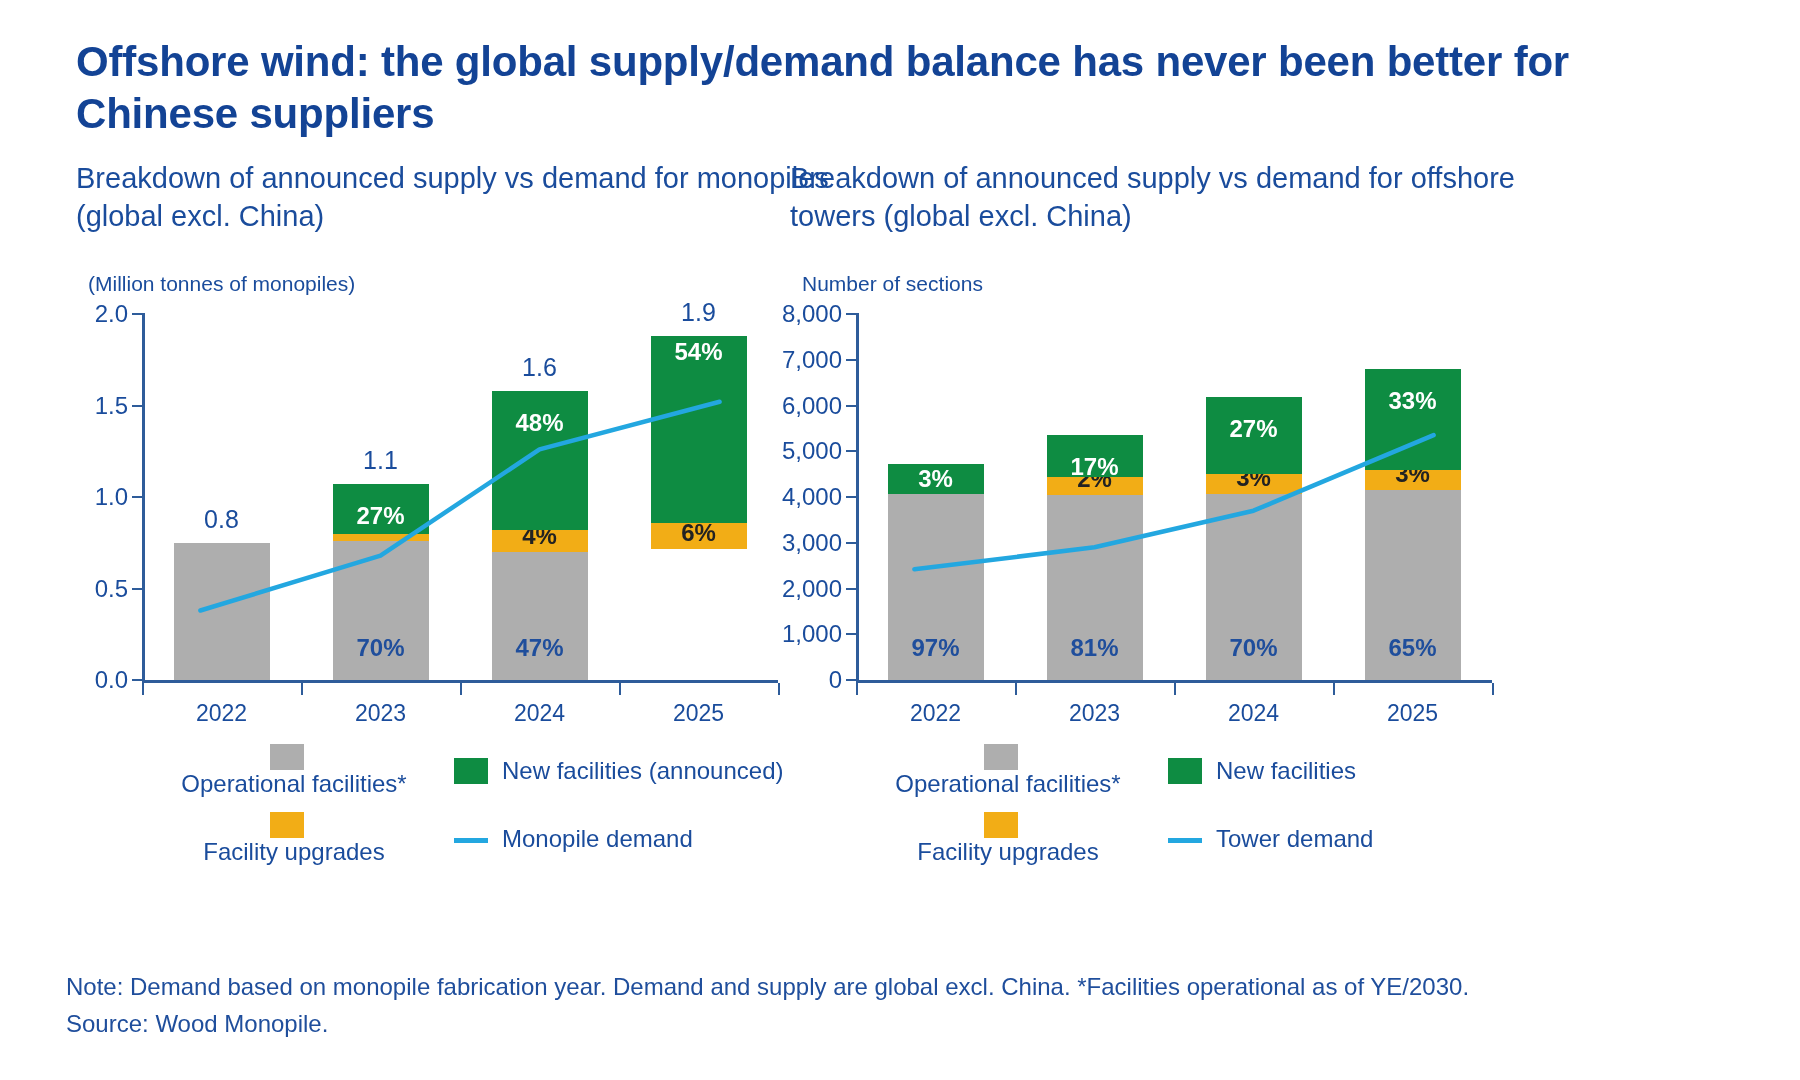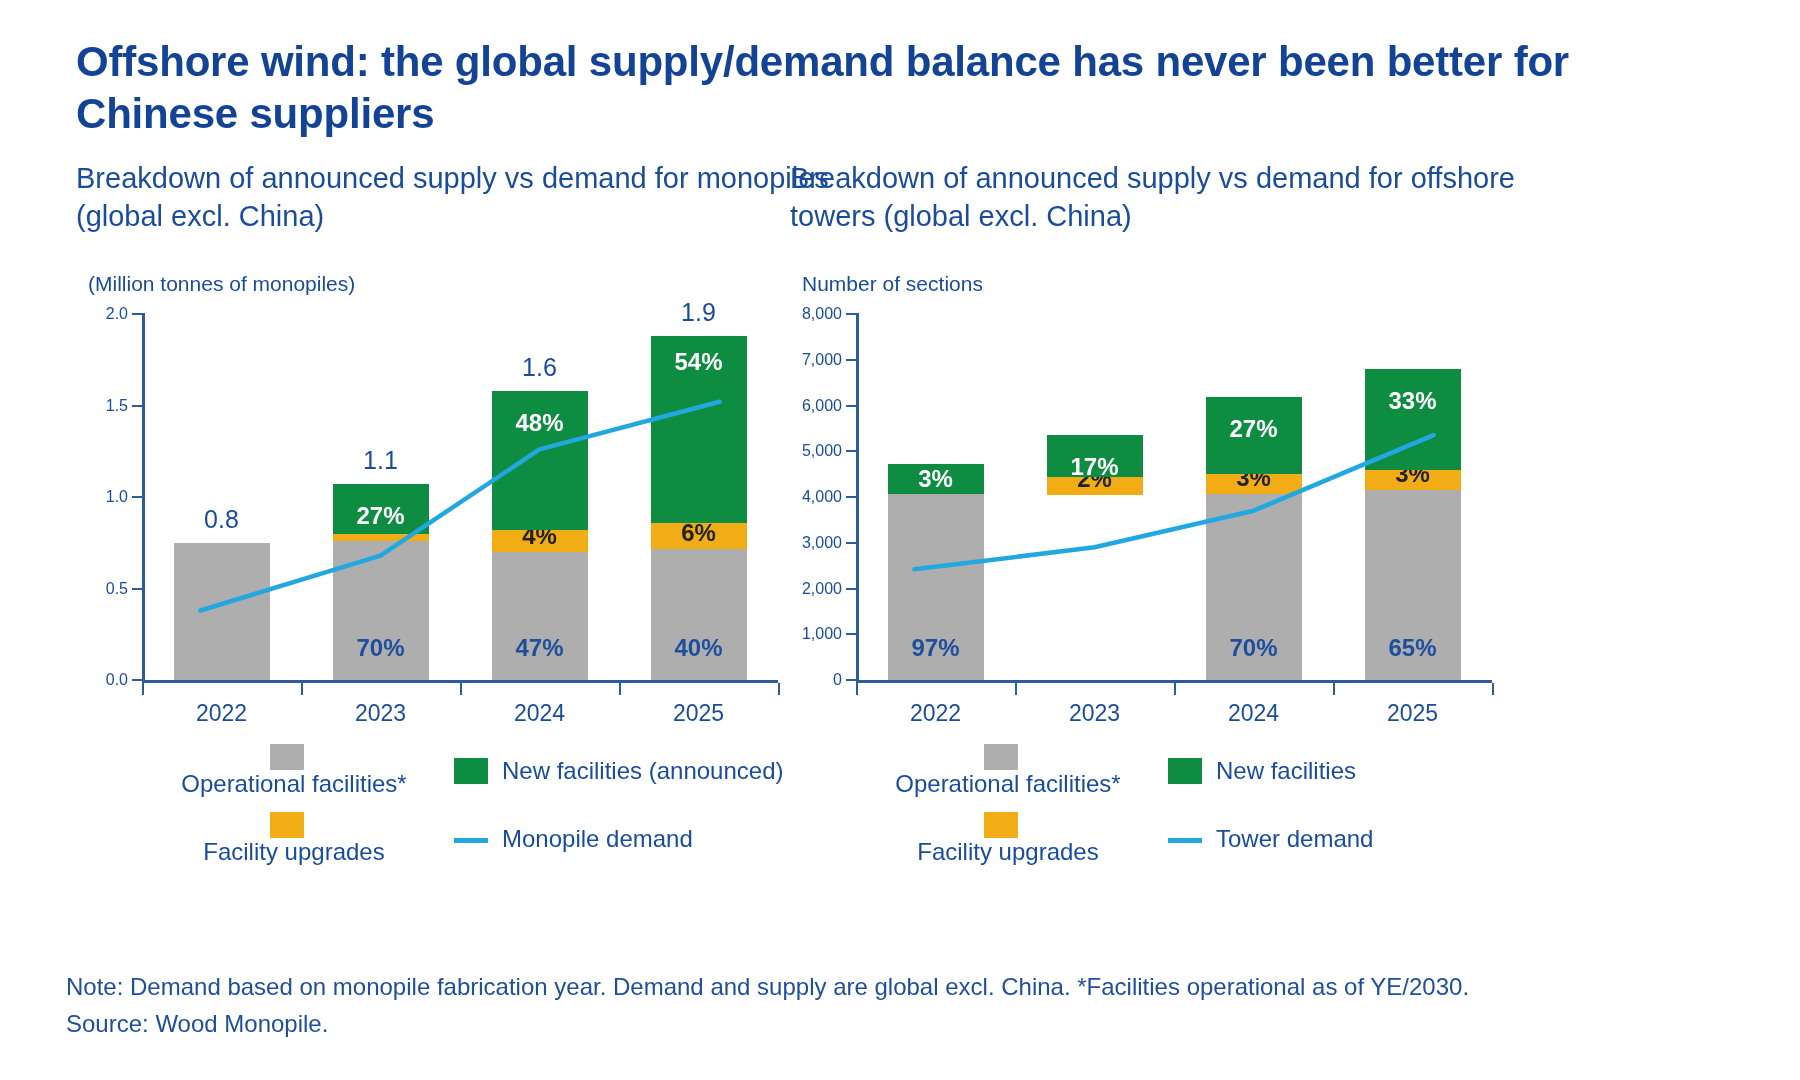--- a/index.html
+++ b/index.html
@@ -43,21 +43,21 @@
   .axis-h{
     position:absolute;left:66px;top:372px;width:636px;height:3px;
     background:#2E5C9A;
   }
   .ytick{
     position:absolute;left:56px;width:13px;height:2px;background:#2E5C9A;
   }
   .ylabel{
     position:absolute;right:calc(100% - 52px);
     transform:translateY(-50%);
-    font-size:16px;color:#1A4C9C;text-align:center;white-space:nowrap;
+    font-size:24px;color:#1A4C9C;text-align:center;white-space:nowrap;
   }
   .xtick{position:absolute;top:375px;width:2px;height:12px;background:#2E5C9A;}
   .xlabel{
     position:absolute;top:392px;transform:translateX(-50%);
     font-size:23px;color:#1A4C9C;white-space:nowrap;
   }
 
   .bar-group{position:absolute;bottom:0;}
   .seg{position:absolute;left:0;width:100%;}
   .seg.gray{background:#AEAEAE;}
@@ -142,27 +142,24 @@
           <div class="seg gray" style="bottom: 0px; height: 137.25px;">
             <div class="seg-label on-gray" style="bottom: 18px;">47%</div>
           </div>
           <div class="seg amber" style="bottom: 137.25px; height: 12.81px;"></div>
           <div class="seg-label on-amber" style="position: absolute; bottom: 127.655px; background: rgb(242, 173, 22); padding: 1px 0px; line-height: 30px; height: 30px;">4%</div>
           <div class="seg green" style="bottom: 150.06px; height: 139.08px;"></div>
           <div class="seg-label on-green" style="position: absolute; bottom: 243.14px;">48%</div>
           <div class="total-label" style="top: -38px;">1.6</div>
         </div>
         <div class="bar-group" style="left: 574.5px; width: 96px; bottom: 0px; top: 27.96px; height: 344.04px;">
-          <div class="seg gray" style="bottom: 0px; height: 137.25px;">
-            <div class="seg-label on-gray" style="bottom: 18px;">40%</div>
-          </div>
           <div class="seg amber" style="bottom: 137.25px; height: 20.13px;"></div>
           <div class="seg-label on-amber" style="position: absolute; bottom: 131.315px; background: rgb(242, 173, 22); padding: 1px 0px; line-height: 30px; height: 30px;">6%</div>
           <div class="seg green" style="bottom: 157.38px; height: 186.66px;"></div>
-          <div class="seg-label on-green" style="position: absolute; bottom: 304px;">54%</div>
+          <div class="seg-label on-green" style="position: absolute; bottom: 314px;">54%</div>
           <div class="total-label" style="top: -38px;">1.9</div>
         </div>
         <svg class="demand-line" viewBox="0 0 700 420">
           <polyline points="124.4,302.5 304.5,247.6 463.5,141.4 643.6,93.8" fill="none" stroke="#23A7E0" stroke-width="4.5" stroke-linejoin="round" stroke-linecap="round"></polyline>
         </svg>
       </div>
 
     <div class="legend">
       <div class="legend-row">
         <div class="legend-item col1">
@@ -221,20 +218,23 @@
         <div class="xlabel" style="left: 463.5px;">2024</div>
         <div class="xlabel" style="left: 622.5px;">2025</div>
         <div class="bar-group" style="left: 97.5px; width: 96px; bottom: 0px; top: 166.125px; height: 205.875px;">
           <div class="seg gray" style="bottom: 0px; height: 199.012px;">
             <div class="seg-label on-gray" style="bottom: 18px;">97%</div>
           </div>
           <div class="seg green" style="bottom: 199.012px; height: 6.8625px;"></div>
           <div class="seg-label on-green" style="position: absolute; bottom: 186.444px; background: rgb(14, 140, 66); line-height: 30px; height: 30px;">3%</div>
         </div>
         <div class="bar-group" style="left: 256.5px; width: 96px; bottom: 0px; top: 126.78px; height: 245.22px;">
+          <div class="seg gray" style="bottom: 0px; height: 198.097px;">
+            <div class="seg-label on-gray" style="bottom: 18px;">81%</div>
+          </div>
           <div class="seg amber" style="bottom: 198.097px; height: 5.0325px;"></div>
           <div class="seg-label on-amber" style="position: absolute; bottom: 184.614px; background: rgb(242, 173, 22); padding: 1px 0px; line-height: 30px; height: 30px;">2%</div>
           <div class="seg green" style="bottom: 203.13px; height: 42.09px;"></div>
           <div class="seg-label on-green" style="position: absolute; bottom: 199.22px;">17%</div>
         </div>
         <div class="bar-group" style="left: 415.5px; width: 96px; bottom: 0px; top: 89.265px; height: 282.735px;">
           <div class="seg gray" style="bottom: 0px; height: 197.64px;">
             <div class="seg-label on-gray" style="bottom: 18px;">70%</div>
           </div>
           <div class="seg amber" style="bottom: 197.64px; height: 8.6925px;"></div>

